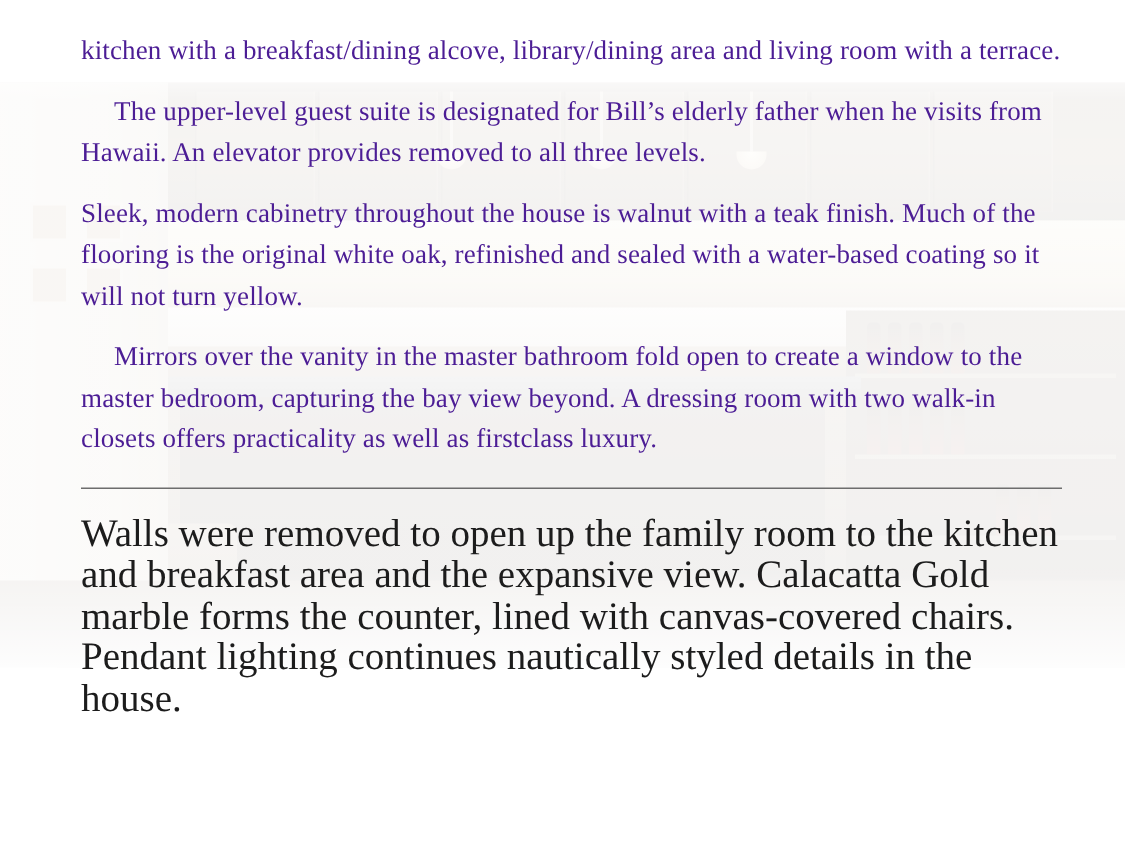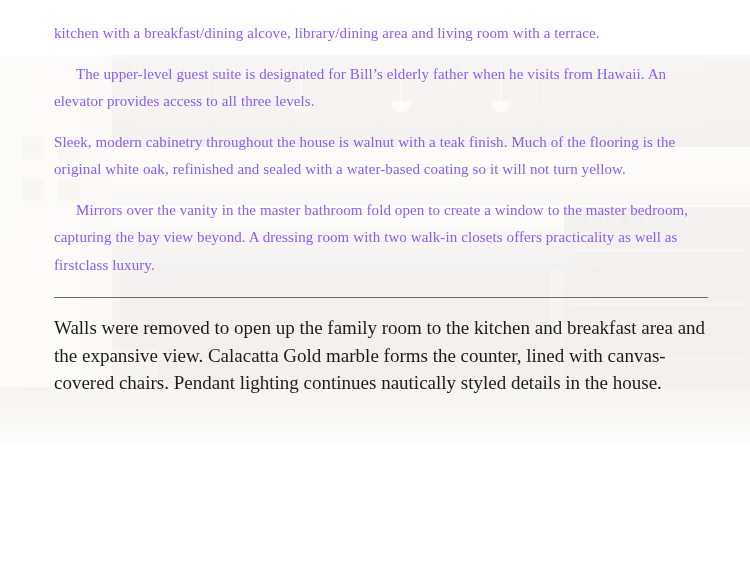--- a/index.html
+++ b/index.html
@@ -171,38 +171,38 @@
   
   #text-column {
     position: absolute;
     left: 54px;
     top: 20px;
     width: 654px;
   }
   p.body-par {
     margin: 0 0 13px 0;
     font-family: "Liberation Serif", serif;
-    font-size: 15px;
+    font-size: 18px;
     line-height: 27.5px;
-    color: #8b5cf6;
+    color: #4c1d95;
     letter-spacing: 0.1px;
   }
   p.indented {
     text-indent: 22px;
   }
   .rule {
     height: 1px;
     background: #6d6d6d;
     margin: 18px 0 16px 0;
     width: 654px;
   }
   .caption-par {
     margin: 0;
     font-family: "Liberation Serif", serif;
-    font-size: 19px;
+    font-size: 26px;
     line-height: 27.5px;
     color: #1c1c1c;
   }
 </style>
 </head>
 <body>
 
 <div id="page">
 
   <div id="photo-layer">
@@ -256,21 +256,21 @@
       <div class="ph-sq" style="left:58px; top:124px;"></div>
     </div>
 
     <div class="ph-floor"></div>
   </div>
   <div id="photo-wash"></div>
   <div id="photo-fade"></div>
 
   <div id="text-column">
     <p class="body-par">kitchen with a breakfast/dining alcove, library/dining area and living room with a terrace.</p>
-    <p class="body-par indented">The upper-level guest suite is designated for Bill’s elderly father when he visits from Hawaii. An elevator provides access to all three levels.</p>
+    <p class="body-par indented">The upper-level guest suite is designated for Bill’s elderly father when he visits from Hawaii. An elevator provides removed to all three levels.</p>
     <p class="body-par">Sleek, modern cabinetry throughout the house is walnut with a teak finish. Much of the flooring is the original white oak, refinished and sealed with a water-based coating so it will not turn yellow.</p>
     <p class="body-par indented">Mirrors over the vanity in the master bathroom fold open to create a window to the master bedroom, capturing the bay view beyond. A dressing room with two walk-in closets offers practicality as well as firstclass luxury.</p>
 
     <div class="rule"></div>
 
     <p class="caption-par">Walls were removed to open up the family room to the kitchen and breakfast area and the expansive view. Calacatta Gold marble forms the counter, lined with canvas-covered chairs. Pendant lighting continues nautically styled details in the house.</p>
   </div>
 
 </div>
 

